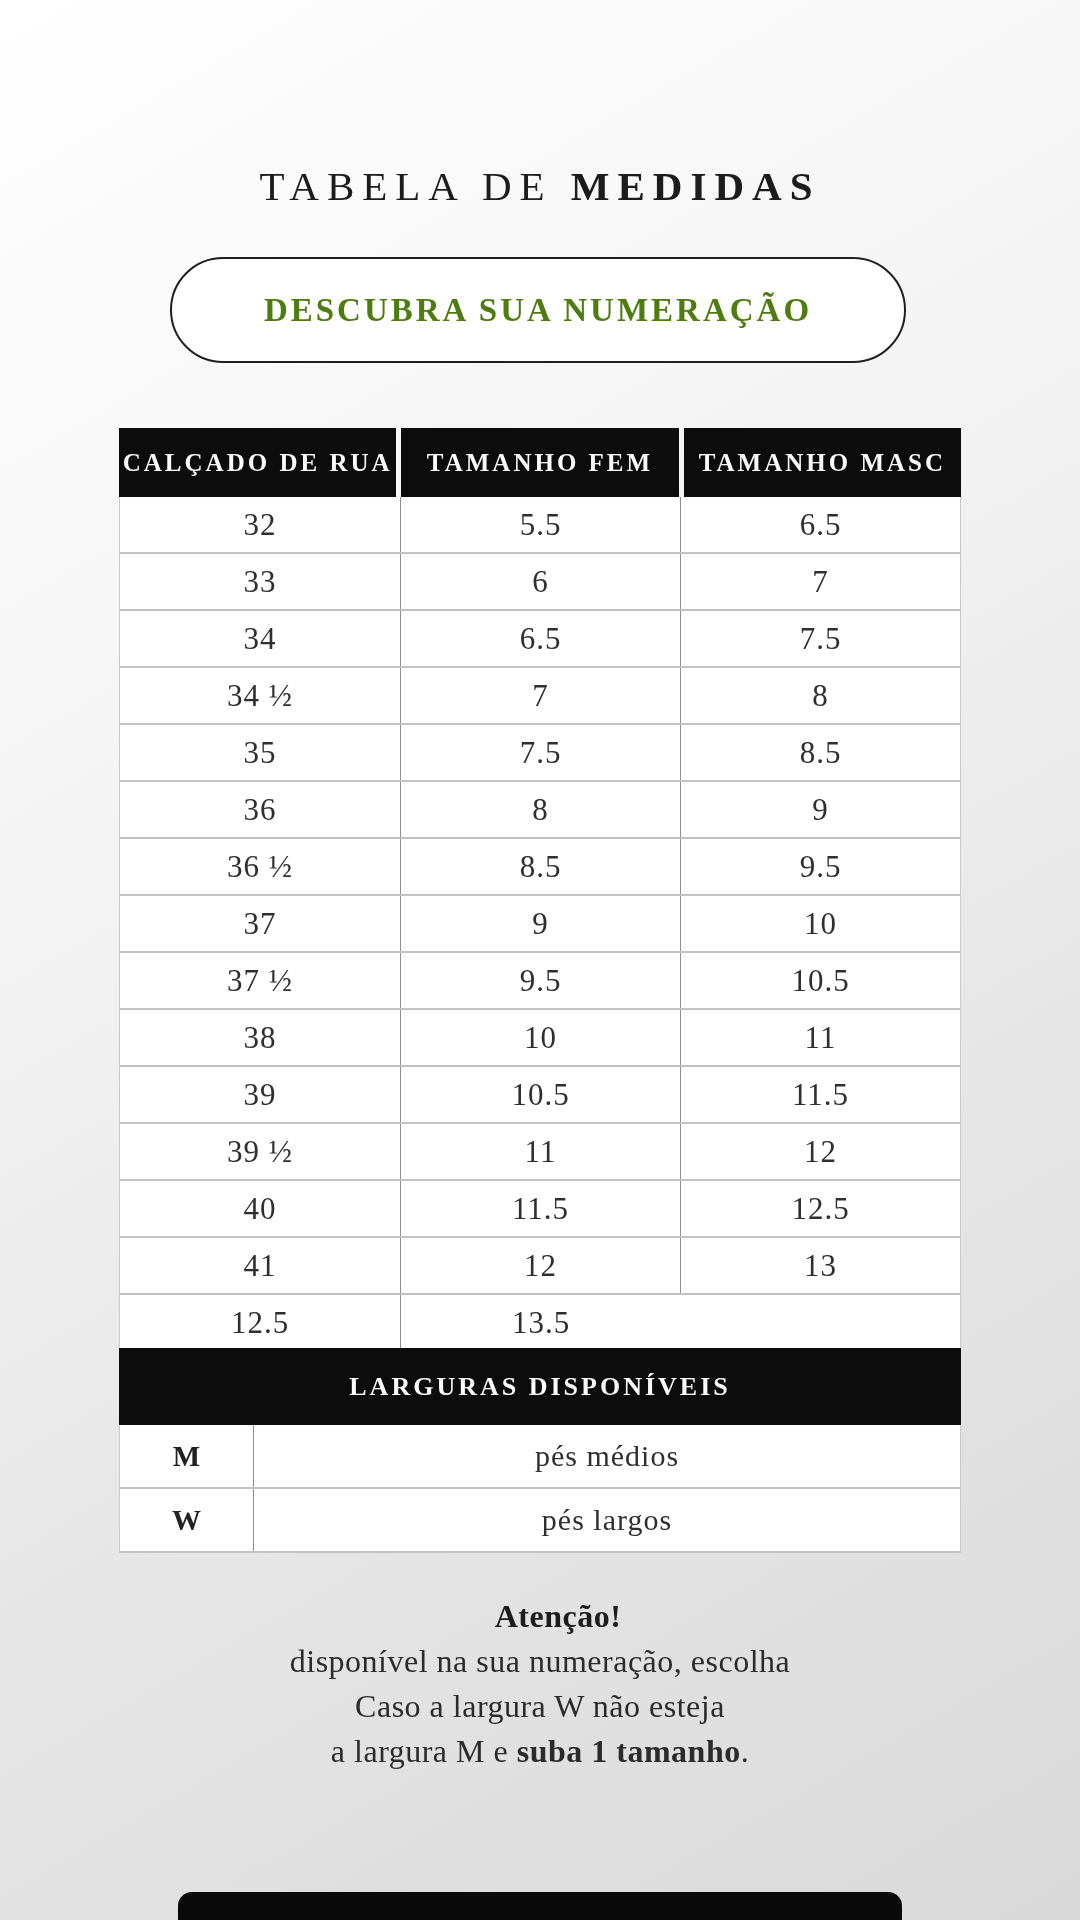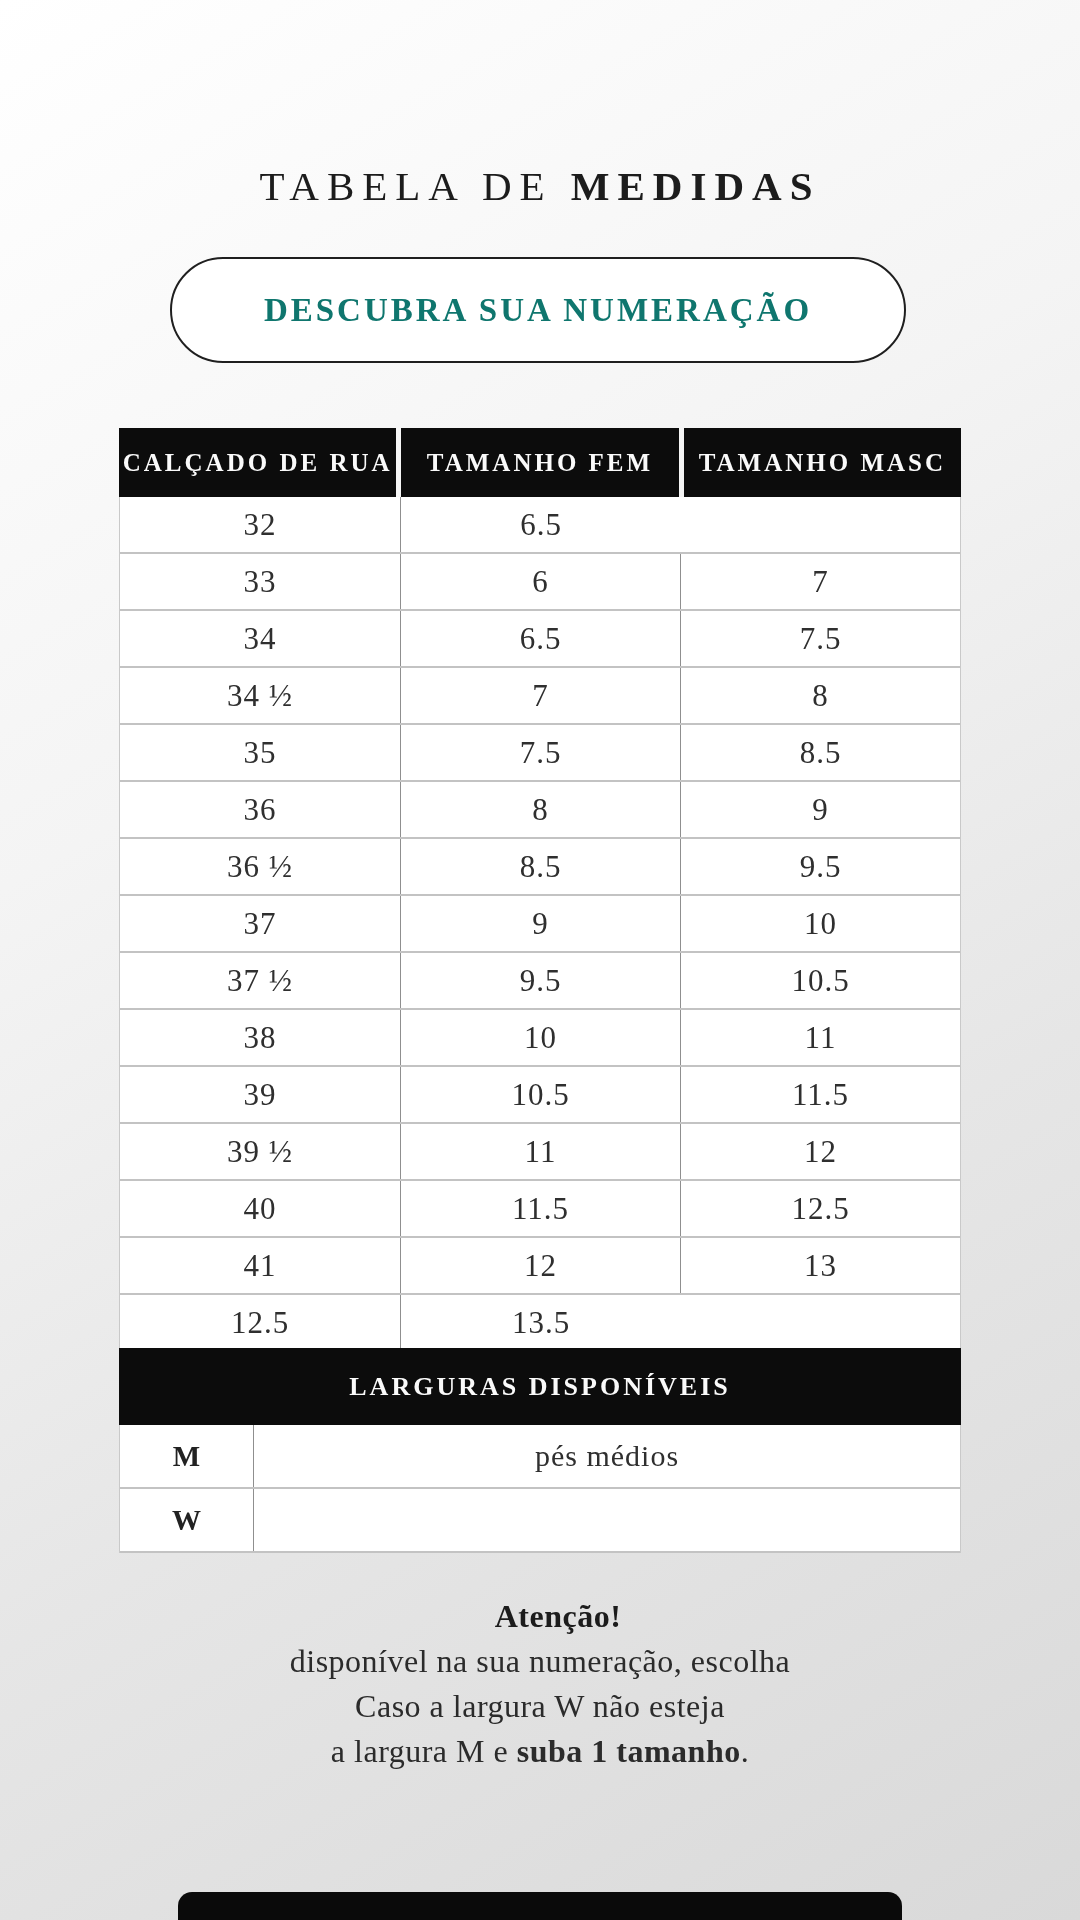--- a/index.html
+++ b/index.html
@@ -16,21 +16,21 @@
     position:absolute;top:162px;left:0;width:100%;
     text-align:center;font-size:41px;letter-spacing:8px;color:#1c1c1c;
     font-weight:400;white-space:nowrap;
   }
   .title .bold{font-weight:700;}
   
   .pill{
     position:absolute;left:170px;top:257px;width:736px;height:106px;
     background:#ffffff;border:2px solid #1f1f1f;border-radius:56px;
     display:flex;align-items:center;justify-content:center;
-    font-size:33px;font-weight:700;letter-spacing:3px;color:#0f766e;
+    font-size:33px;font-weight:700;letter-spacing:3px;color:#4d7c0f;
     box-sizing:border-box;white-space:nowrap;
   }
   
   .size-table{position:absolute;left:119px;top:428px;width:842px;}
   .st-header{display:flex;gap:5px;height:69px;}
   .st-header .hcell{
     flex:1;background:#0c0c0c;color:#fafafa;
     display:flex;align-items:center;justify-content:center;
     font-size:25px;font-weight:700;letter-spacing:3px;white-space:nowrap;
   }
@@ -103,20 +103,21 @@
 
   <div class="size-table">
     <div class="st-header">
       <div class="hcell">CALÇADO DE RUA</div>
       <div class="hcell">TAMANHO FEM</div>
       <div class="hcell">TAMANHO MASC</div>
     </div>
     <div class="st-body">
         <div class="t-row">
           <div class="t-cell">32</div>
+          <div class="t-cell">5.5</div>
           <div class="t-cell">6.5</div>
         </div>
         <div class="t-row">
           <div class="t-cell">33</div>
           <div class="t-cell">6</div>
           <div class="t-cell">7</div>
         </div>
         <div class="t-row">
           <div class="t-cell">34</div>
           <div class="t-cell">6.5</div>
@@ -191,20 +192,21 @@
 
   <div class="widths-table">
     <div class="wt-header">LARGURAS DISPONÍVEIS</div>
     <div class="wt-body">
         <div class="w-row">
           <div class="w-code">M</div>
           <div class="w-desc">pés médios</div>
         </div>
         <div class="w-row">
           <div class="w-code">W</div>
+          <div class="w-desc">pés largos</div>
         </div>
       </div>
   </div>
 
   <div class="note">
     <div class="note-title">Atenção!</div>
     <div>disponível na sua numeração, escolha</div>
     <div>Caso a largura W não esteja</div>
     <div><span>a largura M e </span><span class="bold">suba 1 tamanho</span><span>.</span></div>
   </div>

